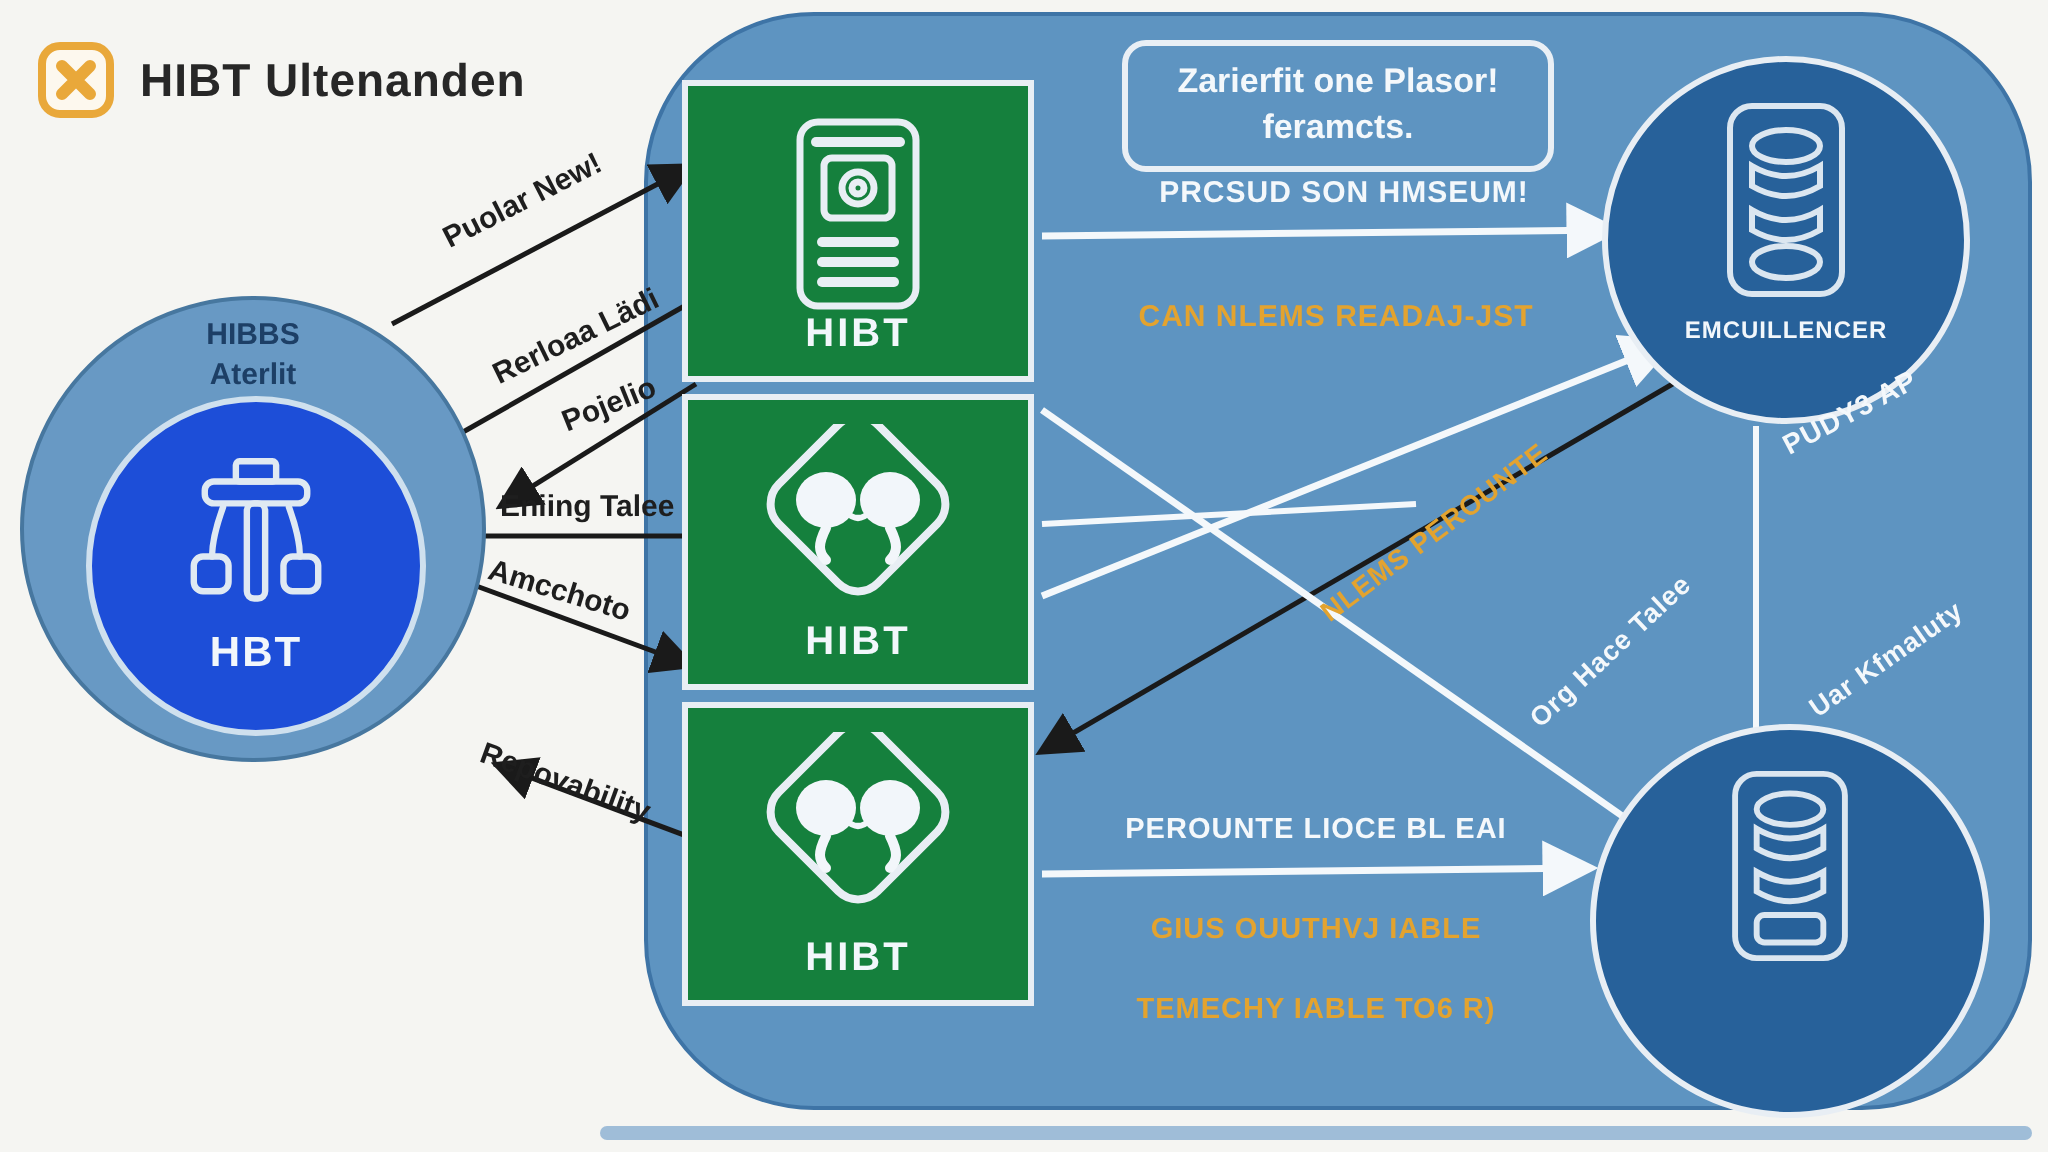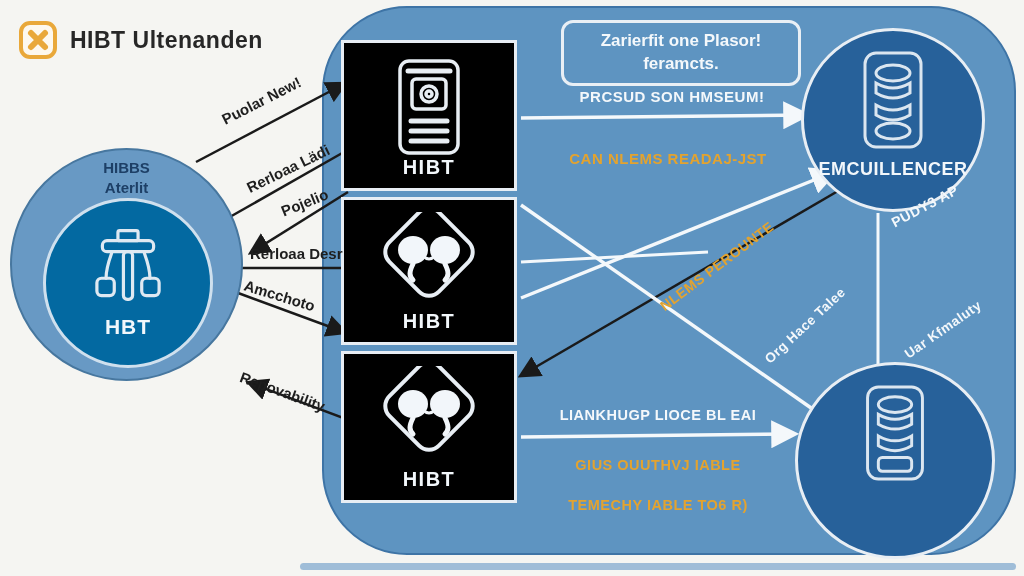--- a/index.html
+++ b/index.html
@@ -30,53 +30,53 @@
   .left-outer-circle {
     position:absolute; left:10px; top:148px; width:233px; height:233px; border-radius:50%;
     background:#6899c4; border:2px solid #47779f;
   }
   .left-outer-label {
     position:absolute; left:0; top:8px; width:100%; text-align:center;
     color:#1d3f66; font-weight:bold; font-size:15px; line-height:1.35;
   }
   .left-inner-circle {
     position:absolute; left:31px; top:48px; width:170px; height:170px; border-radius:50%;
-    background:#0369a1; border:3px solid #cfe0ee;
+    background:#1d4ed8; border:3px solid #cfe0ee;
     display:flex; flex-direction:column; align-items:center; justify-content:center;
   }
   .left-inner-label { color:#f2f7fb; font-weight:bold; font-size:21px; letter-spacing:1px; margin-top:2px; }
 
   
   .mid-box {
     position:absolute; left:341px; width:176px;
-    background:#000000; border:3px solid #e8eef4;
+    background:#15803d; border:3px solid #e8eef4;
     display:flex; flex-direction:column; align-items:center; justify-content:flex-end;
   }
   .mid-box .box-label { color:#f2f7fb; font-weight:bold; font-size:20px; letter-spacing:1.5px; margin-bottom:9px; }
   .mid-box .box-icon { position:absolute; top:12px; left:0; width:100%; display:flex; justify-content:center; }
   #box1 { top:40px; height:151px; }
   #box2 { top:197px; height:148px; }
   #box3 { top:351px; height:152px; }
 
   
   .callout {
-    position:absolute; left:561px; top:20px; width:240px; height:66px;
+    position:absolute; left:561px; top:20px; width:216px; height:66px;
     border:3px solid #e9eff5; border-radius:12px;
     display:flex; flex-direction:column; align-items:center; justify-content:center;
     color:#f4f8fb; font-weight:bold; font-size:17px; line-height:1.35; text-align:center;
   }
 
   
   .node-circle {
     position:absolute; border-radius:50%; background:#27619a; border:3px solid #e8eef4;
     display:flex; flex-direction:column; align-items:center;
   }
   #node-top { left:801px; top:28px; width:184px; height:184px; }
   #node-bottom { left:795px; top:362px; width:200px; height:197px; }
-  .node-label { color:#f2f7fb; font-weight:bold; font-size:18px; letter-spacing:0.5px; text-align:center; line-height:1.4; }
+  .node-label { color:#f2f7fb; font-weight:bold; font-size:12px; letter-spacing:0.5px; text-align:center; line-height:1.4; }
   #node-top .node-label { margin-top:6px; }
   #node-bottom .node-label { margin-top:4px; }
   .node-icon { margin-top:18px; }
 
   
   .lbl { position:absolute; white-space:nowrap; font-weight:bold; }
   .lbl-dark { color:#1e1e1e; font-size:15px; }
   .lbl-white { color:#f4f8fb; font-size:15px; letter-spacing:0.5px; }
   .lbl-orange { color:#e3a32f; font-size:15px; letter-spacing:0.5px; }
   .ctr { text-align:center; }
@@ -215,26 +215,26 @@
       <path d="M16 32 q17 10 34 0 v10 q-17 10 -34 0 z"></path>
       <path d="M16 54 q17 10 34 0 v10 q-17 10 -34 0 z"></path>
       <rect x="16" y="76" width="34" height="14" rx="4"></rect>
     </svg>
   </span>
 </div>
 
 <div class="lbl lbl-dark" style="left:218px; top:92px; transform:rotate(-27deg);">Puolar New!</div>
 <div class="lbl lbl-dark" style="left:243px; top:160px; transform:rotate(-26deg);">Rerloaa Lädi</div>
 <div class="lbl lbl-dark" style="left:280px; top:194px; transform:rotate(-22deg);">Pojelio</div>
-<div class="lbl lbl-dark" style="left:250px; top:245px;">Rerloaa Desr</div>
+<div class="lbl lbl-dark" style="left:250px; top:245px;">Eniing Talee</div>
 <div class="lbl lbl-dark" style="left:243px; top:287px; transform:rotate(17deg);">Amcchoto</div>
 <div class="lbl lbl-dark" style="left:238px; top:383px; transform:rotate(20deg);">Repovability</div>
 
 <div class="lbl lbl-white ctr" style="left:532px; top:88px; width:280px;">PRCSUD SON HMSEUM!</div>
 <div class="lbl lbl-orange ctr" style="left:528px; top:150px; width:280px;">CAN NLEMS READAJ-JST</div>
 <div class="lbl lbl-orange" style="left:648px; top:258px; transform:rotate(-37deg); font-size:14px;">NLEMS PEROUNTE</div>
-<div class="lbl lbl-white ctr" style="left:523px; top:407px; width:270px; font-size:14.5px;">LIANKHUGP LIOCE BL EAI</div>
+<div class="lbl lbl-white ctr" style="left:523px; top:407px; width:270px; font-size:14.5px;">PEROUNTE LIOCE BL EAI</div>
 <div class="lbl lbl-orange ctr" style="left:523px; top:457px; width:270px; font-size:14.5px;">GIUS OUUTHVJ IABLE</div>
 <div class="lbl lbl-orange ctr" style="left:523px; top:481px; width:270px; font-size:14.5px;margin-top:16px;">TEMECHY IABLE TO6 R)</div>
 
 <div class="lbl lbl-white" style="left:888px; top:198px; transform:rotate(-28deg); font-size:14px;">PUDY3 AP</div>
 <div class="lbl lbl-white" style="left:753px; top:318px; transform:rotate(-43deg); font-size:13.5px;">Org Hace Talee</div>
 <div class="lbl lbl-white" style="left:898px; top:322px; transform:rotate(-35deg); font-size:13.5px;">Uar Kfmaluty</div>
 
 </body></html>

